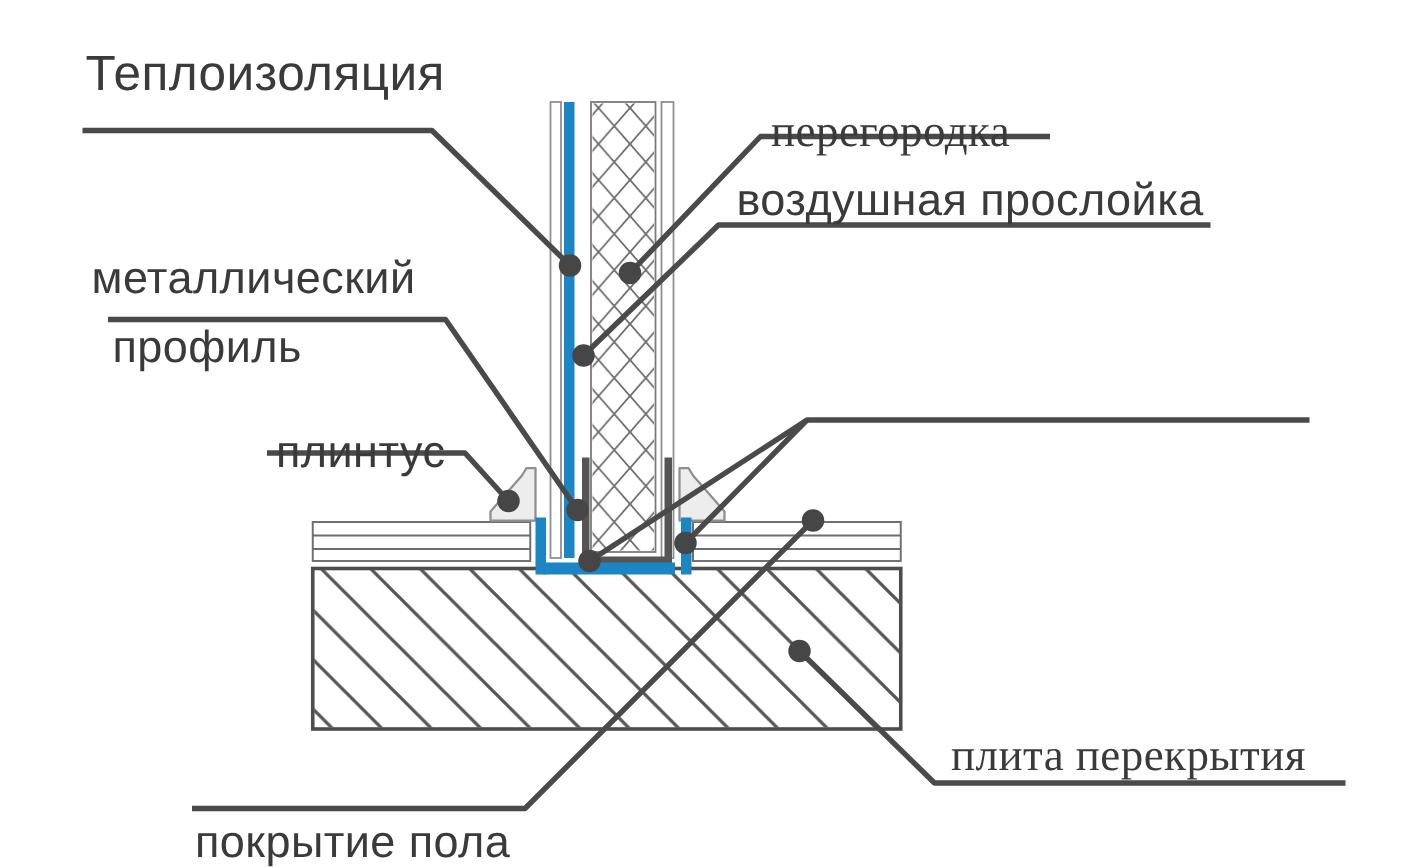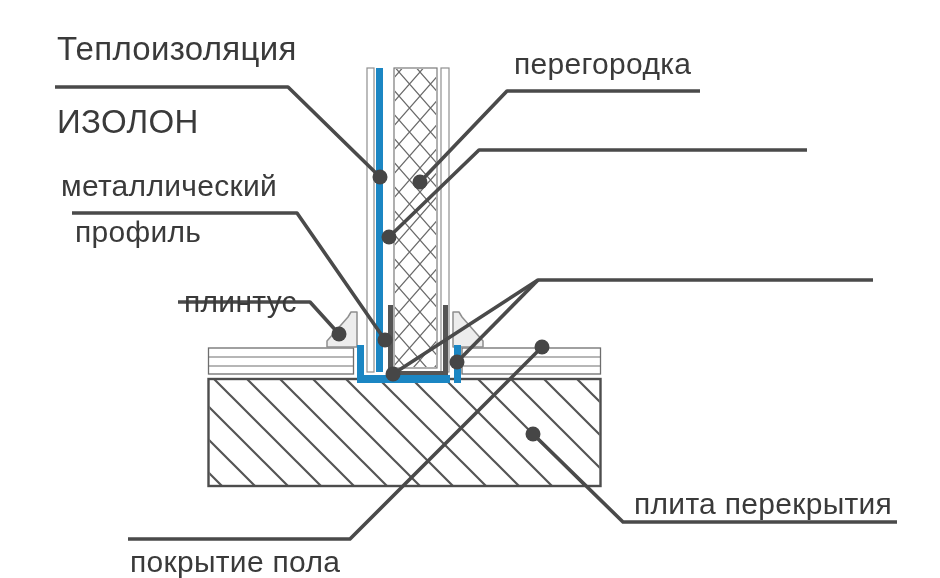--- a/index.html
+++ b/index.html
@@ -97,27 +97,27 @@
       <circle cx="385" cy="340" r="7.5"></circle>
       <circle cx="339" cy="334" r="7.5"></circle>
       <circle cx="393" cy="374" r="7.5"></circle>
       <circle cx="457" cy="362" r="7.5"></circle>
       <circle cx="542" cy="347" r="7.5"></circle>
       <circle cx="533" cy="434" r="7.5"></circle>
     </g>
   </svg>
 
   <div class="lbl big" style="left:57px;top:32px;">Теплоизоляция</div>
-  <div class="lbl big" style="left:57px;top:105px;">ИЗОЛОН</div>
 
-  <div class="lbl" style="left:514px;top:48px;">перегородка</div>
+  <div class="lbl" style="left:514px;top:72px;font-family:Liberation Serif, serif;">перегородка</div>
 
+  <div class="lbl" style="left:491px;top:118px;">воздушная прослойка</div>
 
   <div class="lbl" style="left:61px;top:170px;">металлический</div>
   <div class="lbl" style="left:75px;top:216px;text-align:center;">профиль</div>
 
   <div class="lbl" style="left:184px;top:286px;">плинтус</div>
 
 
   <div class="lbl" style="left:130px;top:506px;margin-top:40px;">покрытие пола</div>
 
-  <div class="lbl" style="left:634px;top:488px;">плита перекрытия</div>
+  <div class="lbl" style="left:634px;top:488px;font-family:Liberation Serif, serif;">плита перекрытия</div>
 </div>
 
 </body></html>

